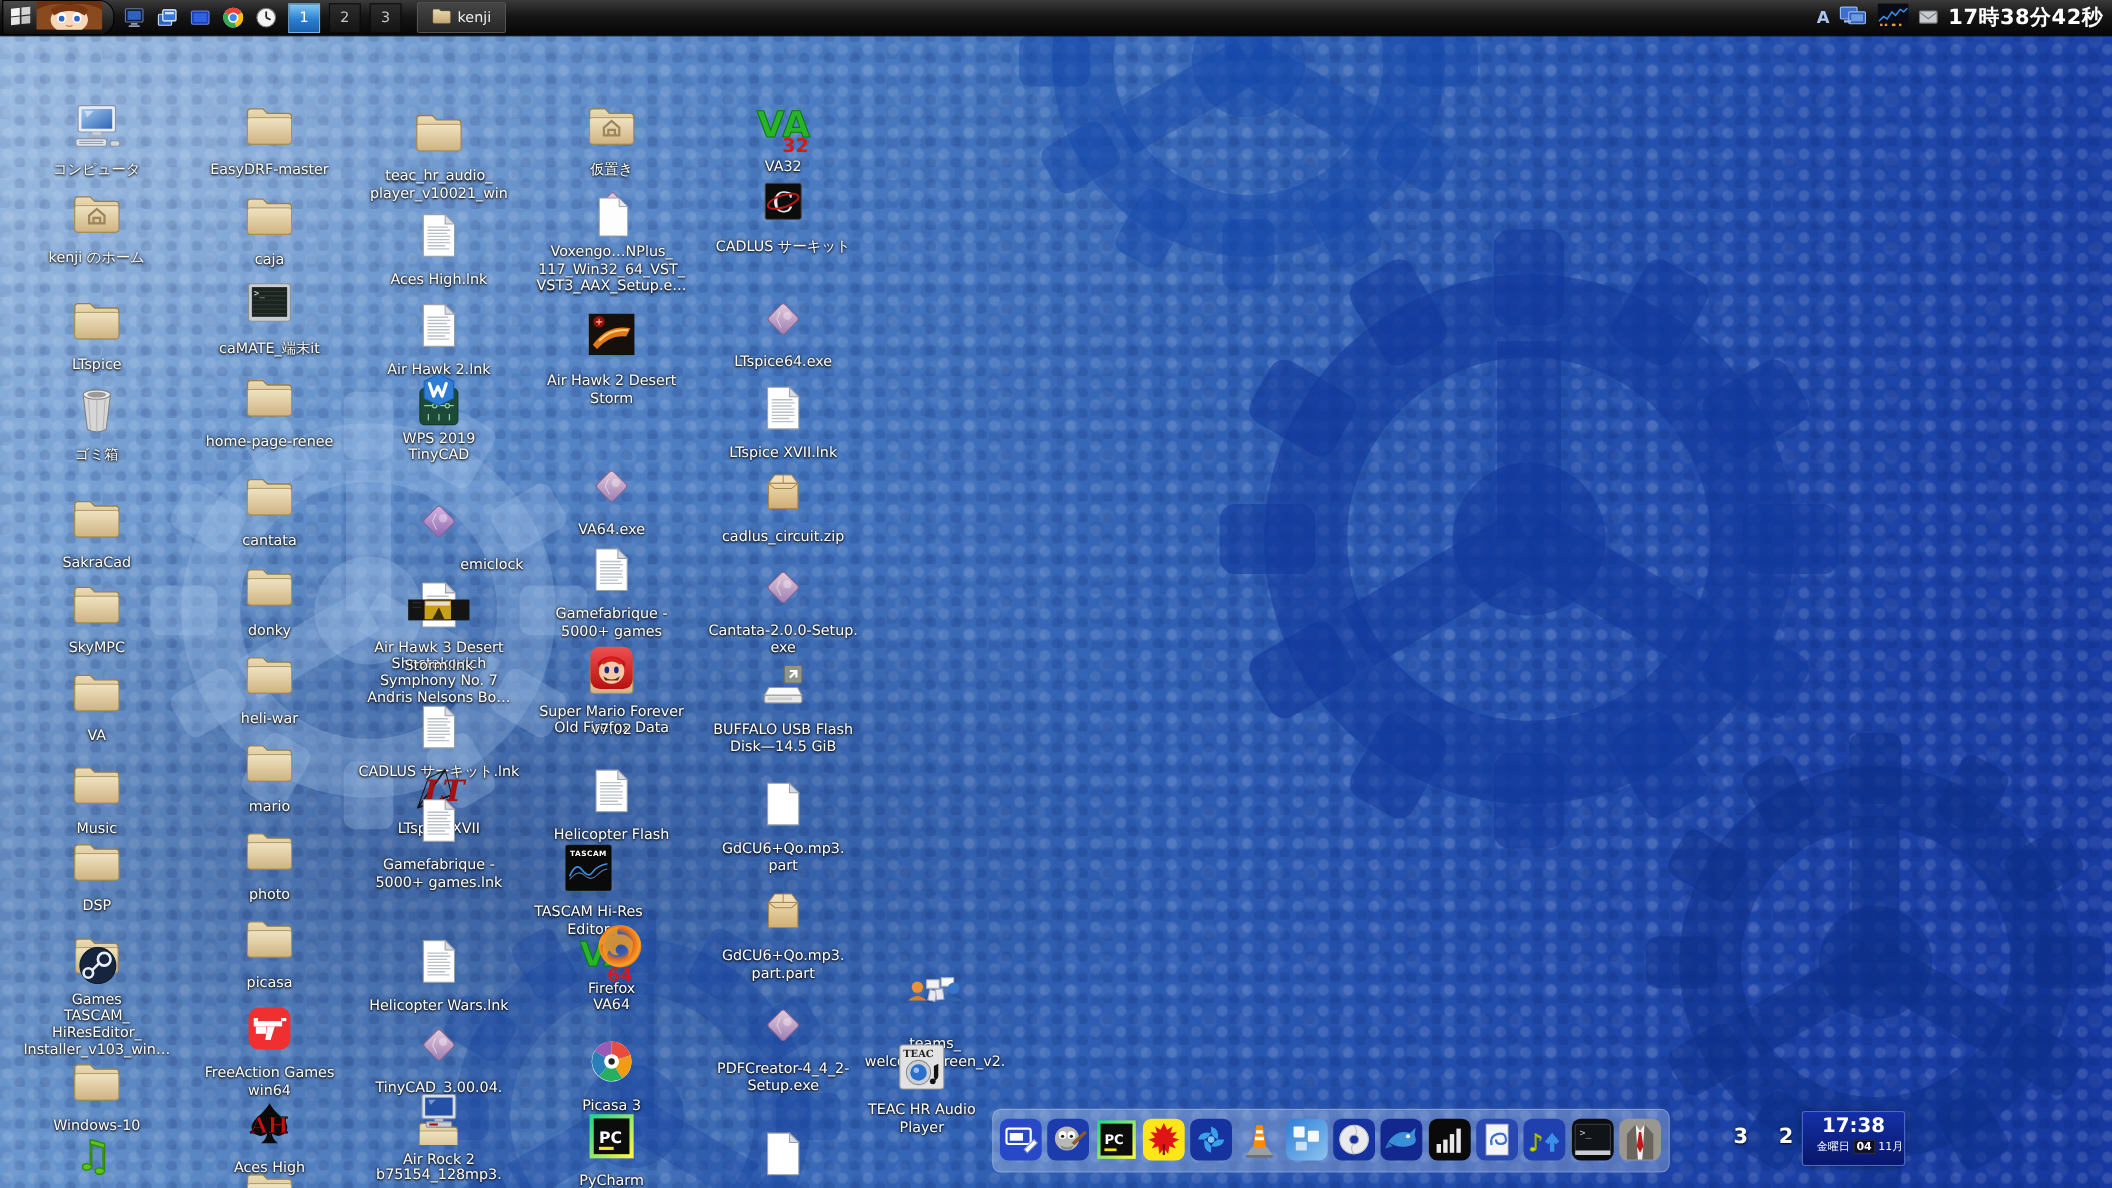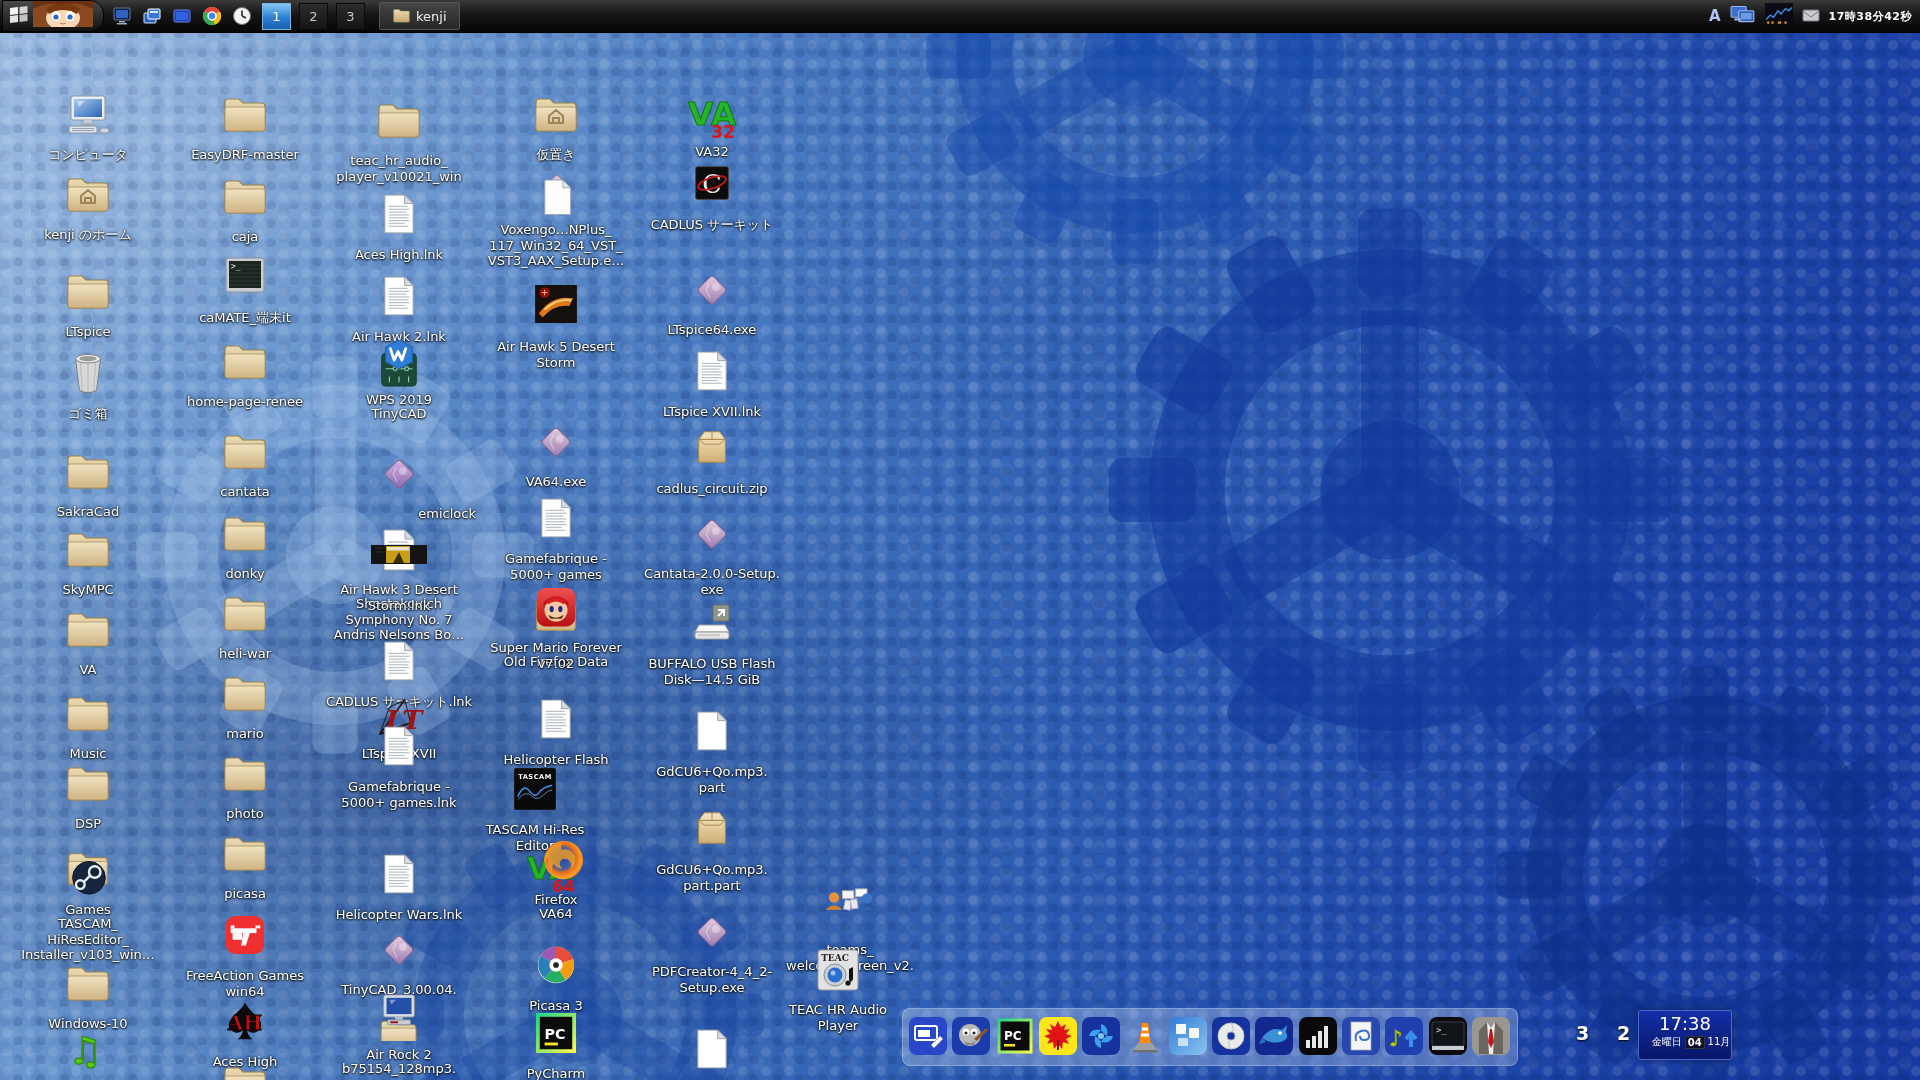--- a/index.html
+++ b/index.html
@@ -29,37 +29,37 @@
     background:linear-gradient(#4a4a4a,#101010);border-radius:0 14px 14px 0;border:1px solid #000;}
   .qicon{width:24px;height:24px;display:flex;align-items:center;justify-content:center;}
   .ws{width:27px;height:25px;display:flex;align-items:center;justify-content:center;
     color:#c8c8c8;font-size:13px;background:linear-gradient(#2c2c2c,#141414);
     border:1px solid #0a0a0a;margin-left:2px;}
   .ws.active{background:linear-gradient(#85c8f2,#2b7fd2 55%,#1a5fae);color:#fff;border-color:#7ab4e0;}
   .winbtn{display:flex;align-items:center;gap:5px;height:26px;padding:0 12px;margin-left:8px;
     background:linear-gradient(#454545,#262626);border:1px solid #555;border-radius:2px;color:#eee;font-size:13px;}
   #tray{margin-left:auto;display:flex;align-items:center;gap:9px;padding-right:8px;}
   .tray-a{color:#aec4f2;font-weight:bold;font-size:15px;}
-  #panel-clock{color:#fff;font-size:11px;font-weight:bold;letter-spacing:.5px;}
+  #panel-clock{color:#fff;font-size:19px;font-weight:bold;letter-spacing:.5px;}
   
   .dicon{position:absolute;width:150px;text-align:center;z-index:10;cursor:default;}
   .ic{position:relative;display:flex;justify-content:center;height:50px;}
   .lbl{position:absolute;top:54px;left:-2px;right:-2px;color:#fff;font-size:13px;line-height:1.2;
     white-space:pre-line;text-shadow:0 1px 2px #000,0 0 3px rgba(0,0,0,.95);z-index:2;word-wrap:break-word;}
   .lbl2{top:68px;z-index:1;}
   
   #dock-strip{position:absolute;left:902px;top:1008px;width:614px;height:56px;z-index:20;
     background:rgba(205,220,242,.32);border-radius:8px;border:1px solid rgba(255,255,255,.25);}
   .dock-item{position:absolute;width:40px;height:40px;z-index:21;}
   .dock-num{position:absolute;z-index:21;color:#fff;font-size:19px;font-weight:bold;
     text-shadow:0 1px 2px #000;}
   #clockw{position:absolute;left:1638px;top:1010px;width:92px;height:48px;z-index:21;
     background:linear-gradient(#1430a8,#081668);border:1px solid #4a66d8;border-radius:3px;
     color:#fff;text-align:center;box-shadow:0 0 6px rgba(0,0,0,.4);}
-  #clockw .t{font-size:18px;font-weight:normal;margin-top:2px;}
+  #clockw .t{font-size:18px;font-weight:bold;margin-top:2px;}
   #clockw .d{font-size:10px;display:flex;justify-content:center;gap:3px;align-items:center;margin-top:1px;margin-left:12px;}
   #clockw .dom{background:#10102a;border:1px solid #333;padding:0 2px;font-weight:bold;}
 </style>
 </head>
 <body>
 
 <div id="screen">
   <div class="wall"></div>
   <div class="pebbles"></div>
   <div class="pebbles2"></div>
@@ -745,21 +745,21 @@
       <div class="dicon" style="left: 481px; top: 285px;">
         <div class="ic">
           <svg viewBox="0 0 44 40" width="42" height="38">
             <rect width="44" height="40" fill="#15100c"></rect>
             <path d="M4 30 Q18 10 40 14 L36 22 Q20 20 8 34z" fill="#e07818"></path>
             <path d="M10 26 Q22 14 38 16" stroke="#ffd27a" stroke-width="2" fill="none"></path>
             <circle cx="10" cy="8" r="5.5" fill="#8f1208"></circle>
             <path d="M7 8 h6 M10 5 v6" stroke="#ffb4a0"></path>
           </svg>
         </div>
-        <div class="lbl">Air Hawk 5 Desert
+        <div class="lbl">Air Hawk 2 Desert
 Storm</div>
       </div>
       <div class="dicon" style="left: 481px; top: 420px;">
         <div class="ic">
           <svg viewBox="0 0 46 46" width="44" height="44">
             <rect x="12" y="12" width="22" height="22" rx="3" transform="rotate(45 23 23)" fill="url(#gd)" stroke="#84648f"></rect>
             <circle cx="27" cy="20" r="4" fill="rgba(255,255,255,.35)"></circle>
             <path d="M20 16 l-3 7 4 8" stroke="rgba(255,255,255,.5)" fill="none"></path>
           </svg>
         </div>

